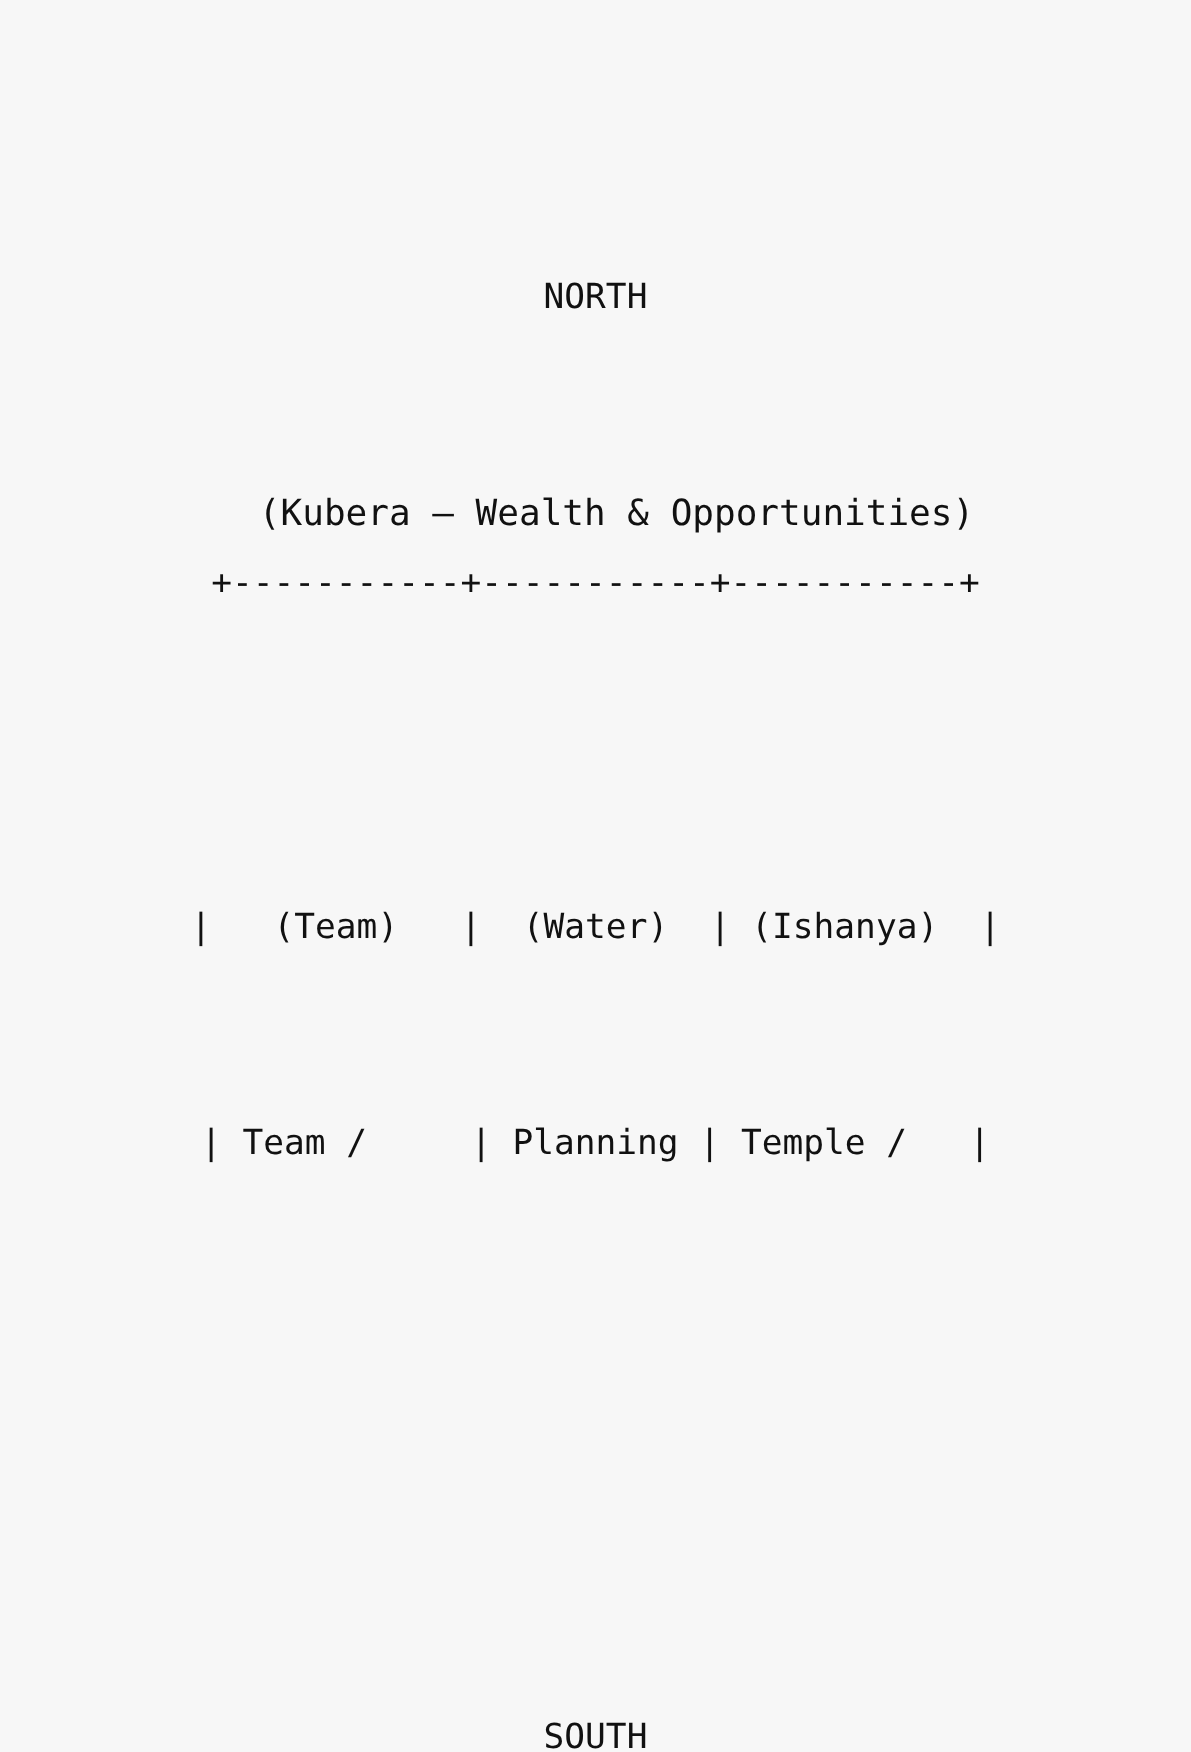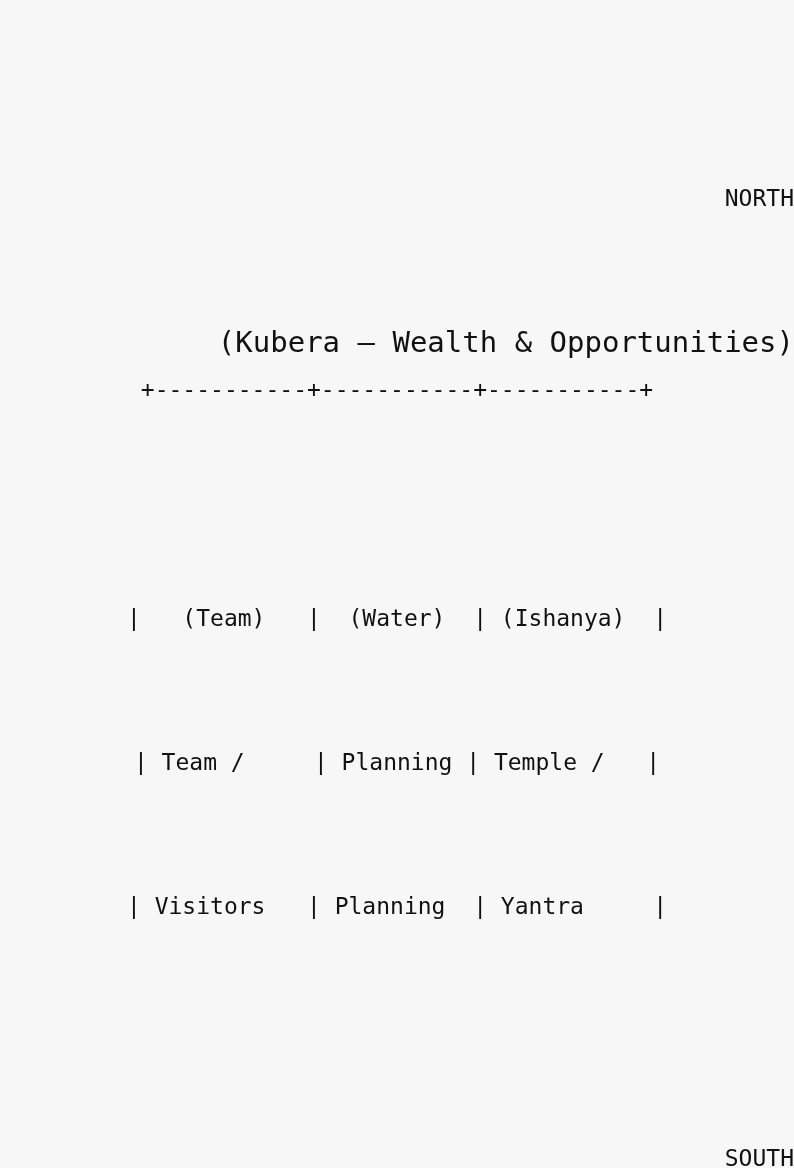--- a/index.html
+++ b/index.html
@@ -22,28 +22,28 @@
     width: 794px;
     height: 1168px;
     box-sizing: border-box;
   }
 
   
   .cap {
     position: absolute;
     left: 0;
     width: 794px;
-    text-align: right;
+    text-align: center;
     font-size: 23px;
     line-height: 48px;
     letter-spacing: 0;
     white-space: pre;
   }
   .cap-title   { font-size: 23px; }
-  .cap-sub     { font-size: 29px; margin-left: 28px; }
+  .cap-sub     { font-size: 24px; margin-left: 28px; }
 
   #header-block { top: 78px; }
   #footer-block { top: 1038px; }
 
   
   #ascii-grid {
     position: absolute;
     top: 232px;
     left: 0;
     width: 794px;
@@ -73,21 +73,20 @@
     <div class="cap-sub">(Kubera — Wealth &amp; Opportunities)</div>
   </div>
 
   <div id="ascii-grid">
 
     <span class="line rule">+-----------+-----------+-----------+</span>
 
     
     <span class="line">|   (Team)   |  (Water)  | (Ishanya)  |</span>
     <span class="line">| Team /     | Planning | Temple /   |</span>
-    <span class="line">| Visitors   | Planning  | Yantra     |</span>
 
     
 
     
     
     
 
     
 
     

